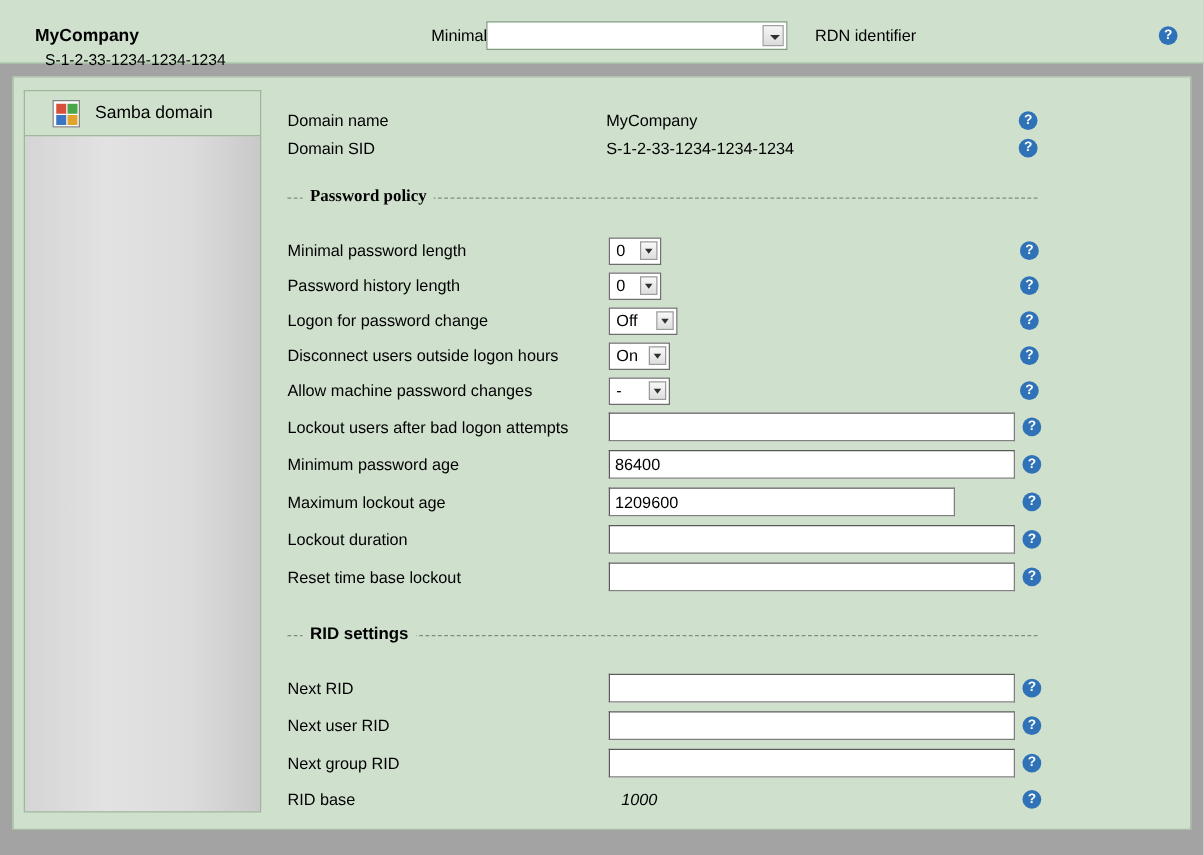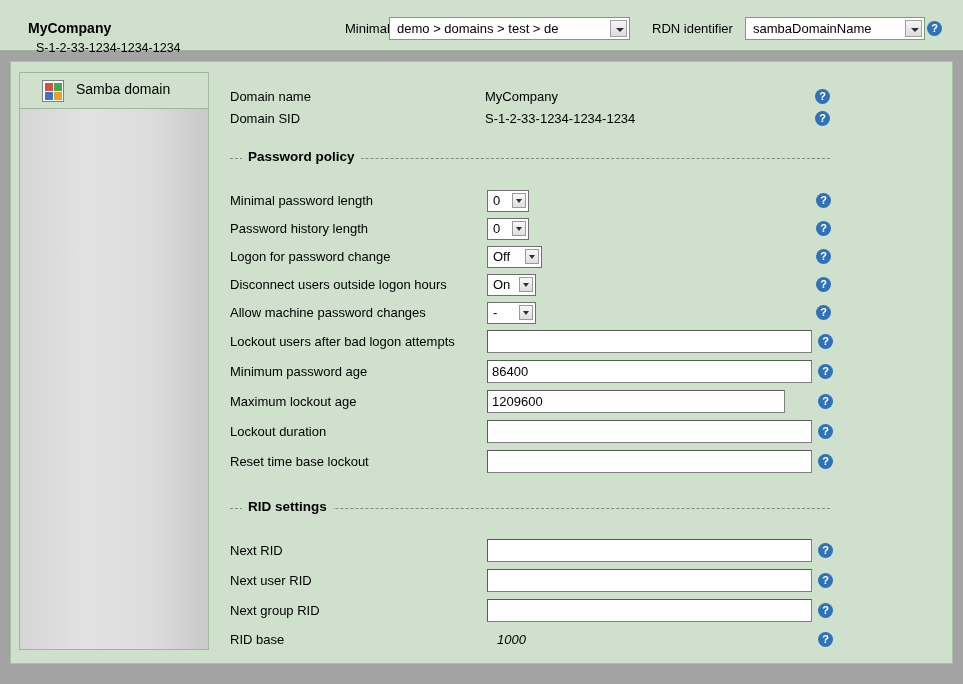--- a/index.html
+++ b/index.html
@@ -298,29 +298,24 @@
 <body>
 
 <div class="app">
 
   <div class="header">
     <div class="header-title">MyCompany</div>
     <div class="header-sub">S-1-2-33-1234-1234-1234</div>
 
     <div class="suffix-label">Minimal</div>
     <div class="suffix-select">
-      <div class="sel-text">demo &gt; domains &gt; test &gt; de</div>
       <div class="sel-arrow"></div>
     </div>
 
     <div class="rdn-label">RDN identifier</div>
-    <div class="rdn-select">
-      <div class="sel-text">sambaDomainName</div>
-      <div class="sel-arrow"></div>
-    </div>
 
     <div class="help-icon header-help">?</div>
   </div>
 
   <div class="body-area">
 
     <div class="tabcol">
       <div class="tab-active">
         <div class="tab-icon">
           <div class="q q1"></div>
@@ -340,21 +335,21 @@
         <div class="val" style="left:264px; top:0;">MyCompany</div>
         <div class="help-icon hlp" style="left:594px; top:3px;">?</div>
       </div>
 
       <div class="row" style="left:0; top:22px;">
         <div class="lbl" style="left:9px; top:0;">Domain SID</div>
         <div class="val" style="left:264px; top:0;">S-1-2-33-1234-1234-1234</div>
         <div class="help-icon hlp" style="left:594px; top:3px;">?</div>
       </div>
 
-      <div class="section" style="left:9px; top:63px;">
+      <div class="section" style="left:9px; top:63px;font-family:Liberation Serif, serif;">
         <div class="section-line"></div>
         <div class="section-title">Password policy</div>
       </div>
 
       <div class="row" style="left:0; top:104px;">
         <div class="lbl" style="left:9px; top:0;">Minimal password length</div>
         <div class="mini-select" style="left:266px; top:0; width:42px;">
           <div class="mtext">0</div>
           <div class="marrow"></div>
         </div>
@@ -404,21 +399,21 @@
       </div>
 
       <div class="row" style="left:0; top:275px;">
         <div class="lbl" style="left:9px; top:0;">Minimum password age</div>
         <input class="txtbox" style="left: 266px; top: -1px; width: 325px;" value="86400">
         <div class="help-icon hlp" style="left:597px; top:3px;">?</div>
       </div>
 
       <div class="row" style="left:0; top:305px;">
         <div class="lbl" style="left:9px; top:0;">Maximum lockout age</div>
-        <input class="txtbox" style="left: 266px; top: -1px; width: 298px;" value="1209600">
+        <input class="txtbox" style="left: 266px; top: -1px; width: 277px;" value="1209600">
         <div class="help-icon hlp" style="left:597px; top:3px;">?</div>
       </div>
 
       <div class="row" style="left:0; top:335px;">
         <div class="lbl" style="left:9px; top:0;">Lockout duration</div>
         <input class="txtbox" style="left: 266px; top: -1px; width: 325px;" value="">
         <div class="help-icon hlp" style="left:597px; top:3px;">?</div>
       </div>
 
       <div class="row" style="left:0; top:365px;">

